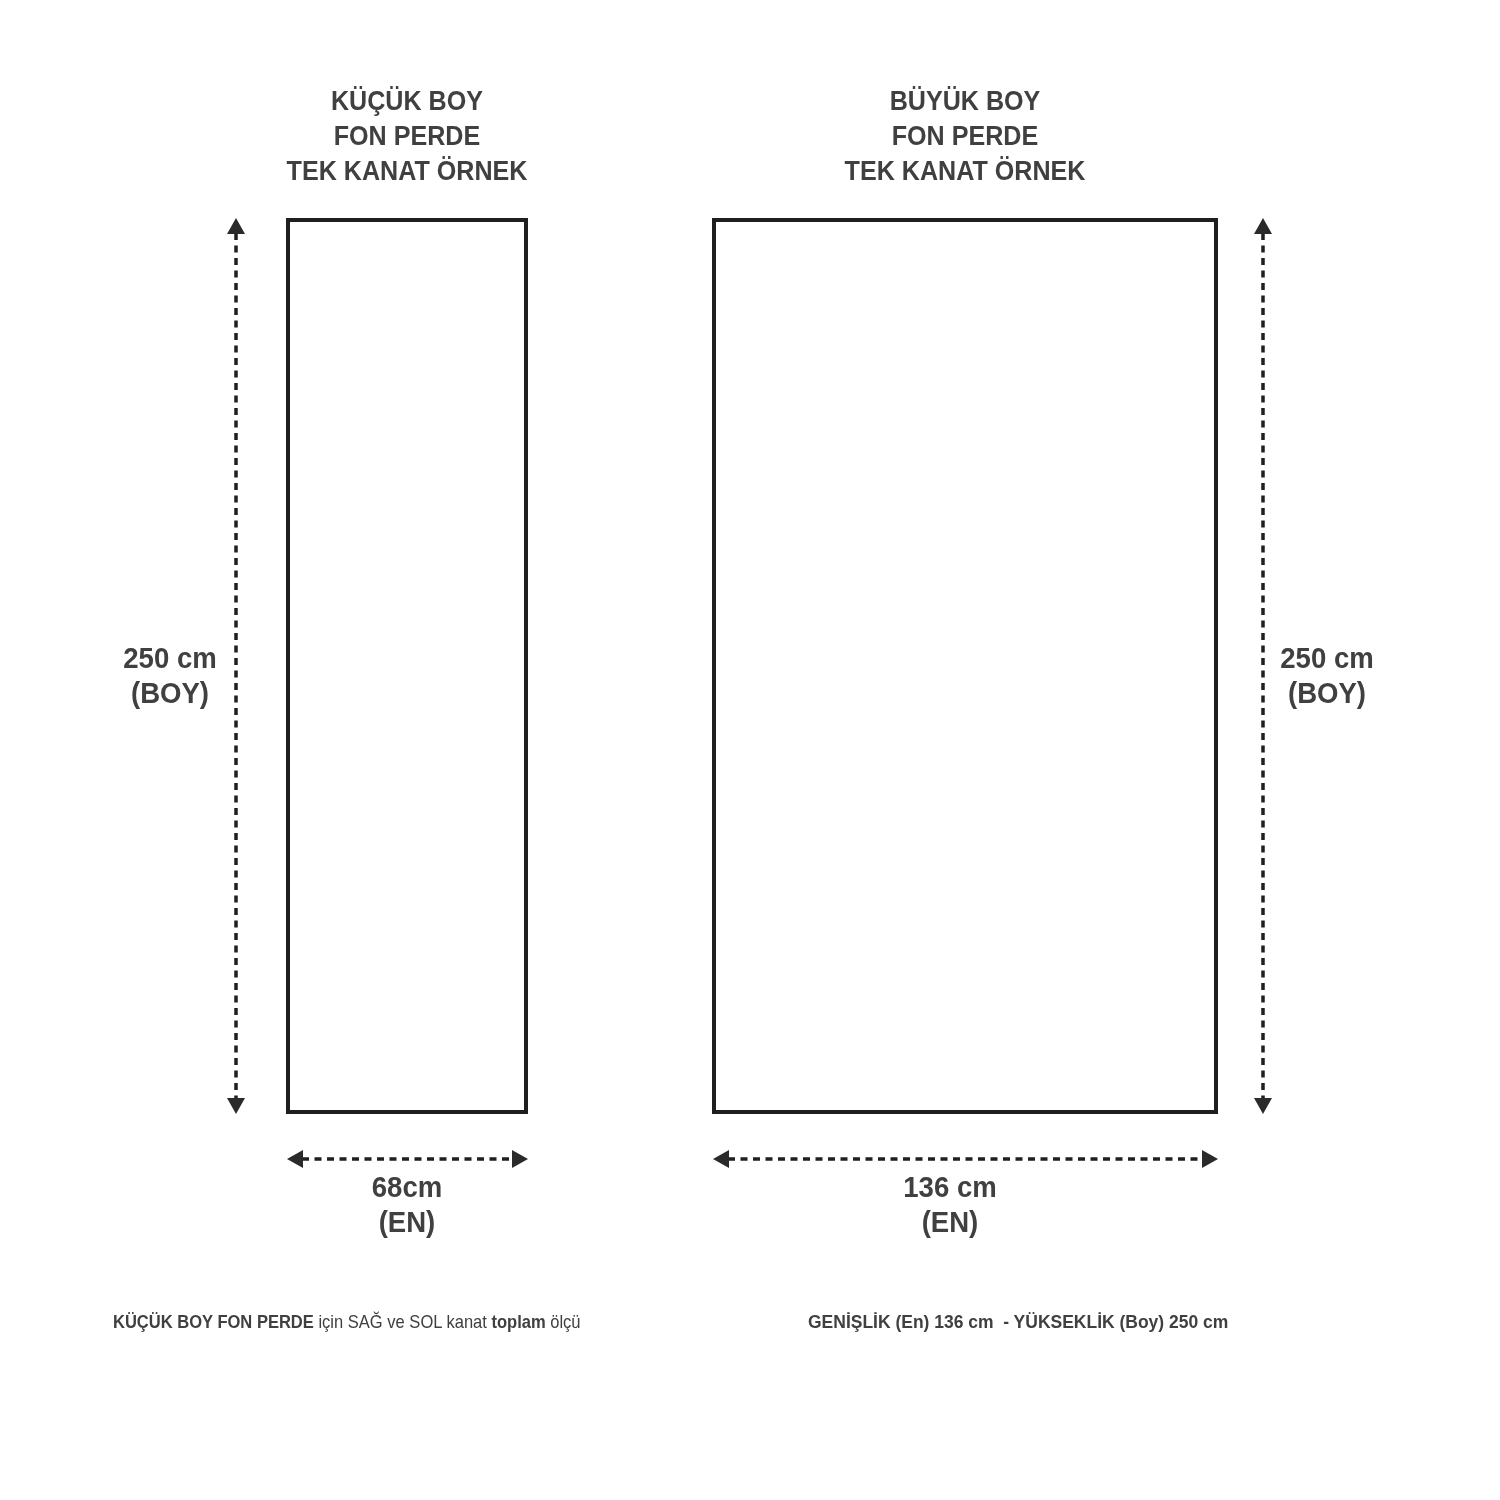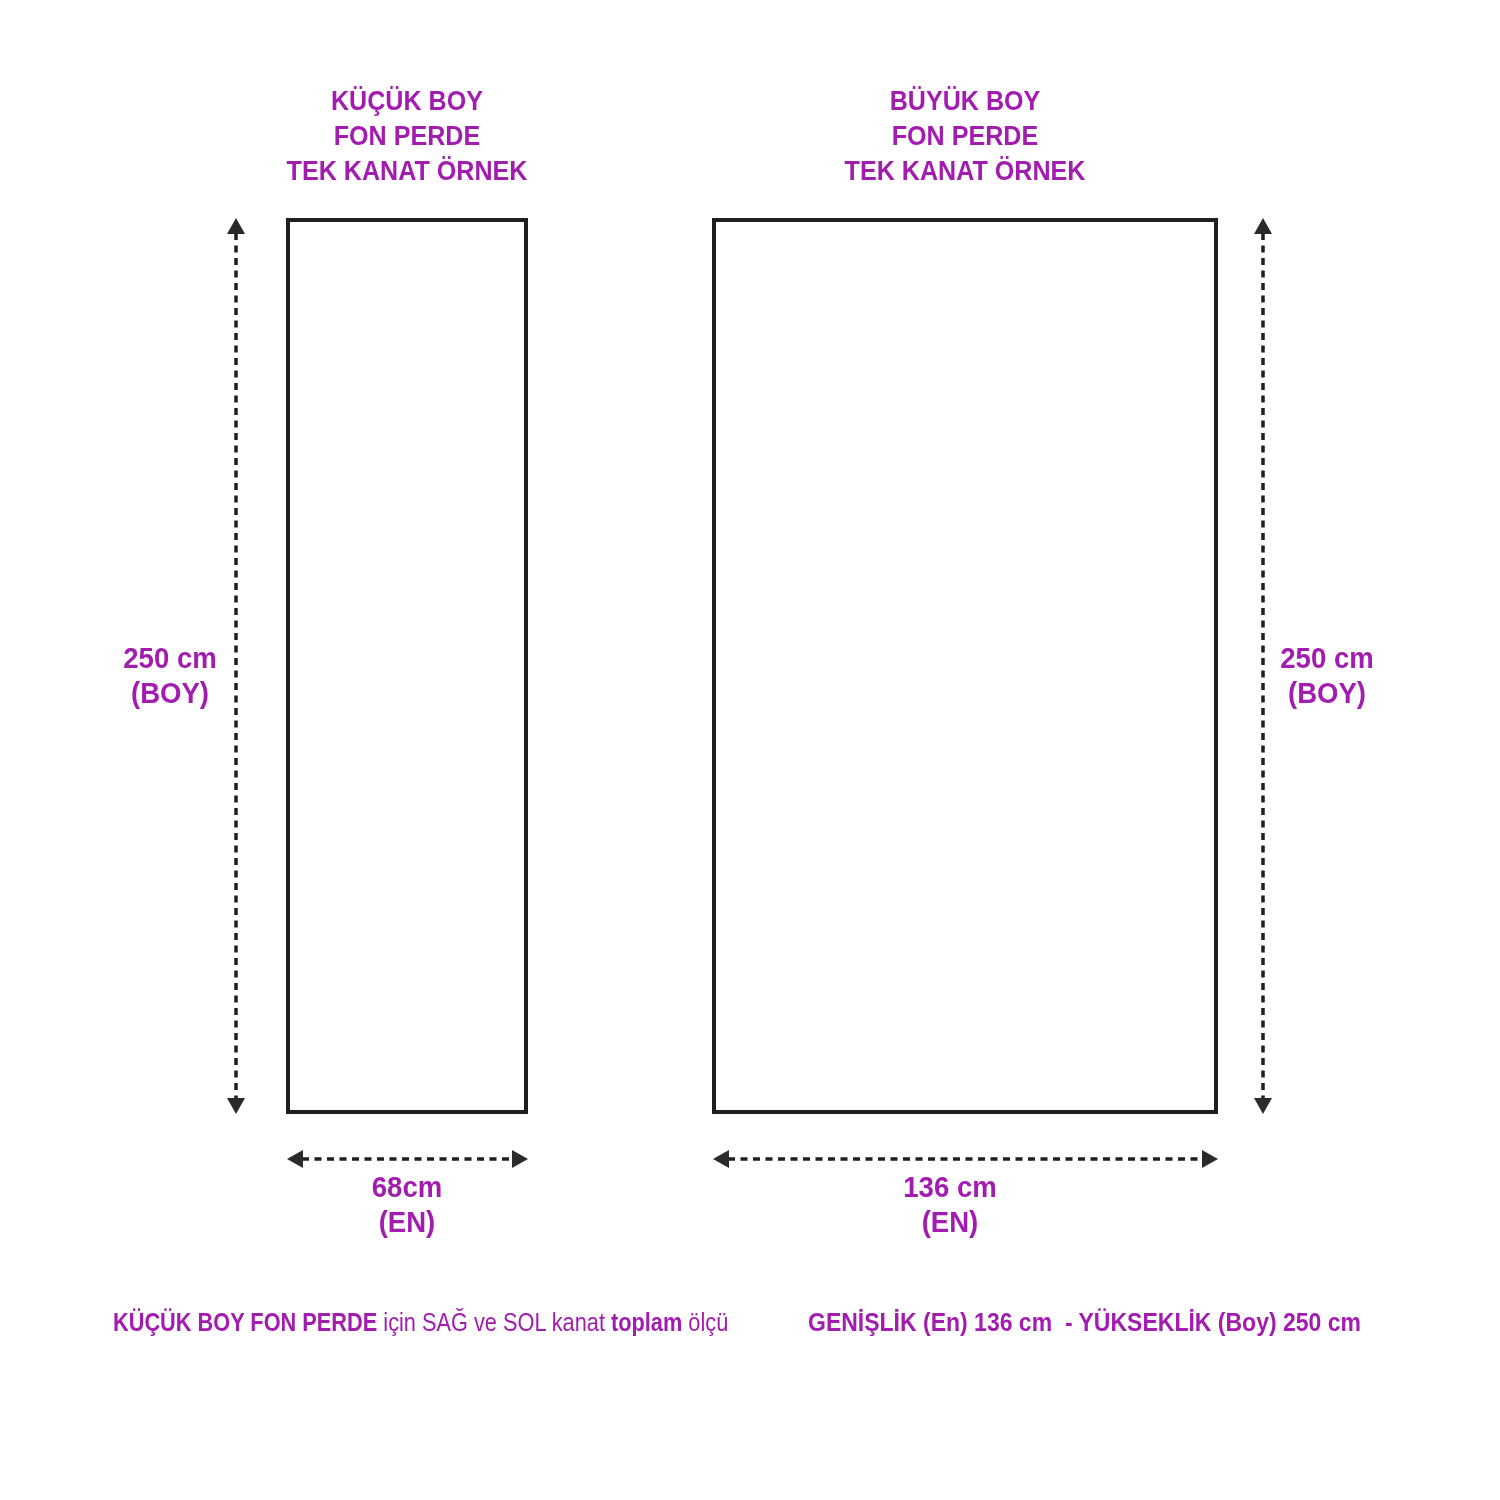--- a/index.html
+++ b/index.html
@@ -1,18 +1,18 @@
 <!DOCTYPE html>
 <html><head>
 <meta charset="utf-8">
 <style>
   html,body{margin:0;padding:0;background:#ffffff;}
   .canvas{
     position:relative;width:1500px;height:1500px;background:#ffffff;overflow:hidden;
-    font-family:"Liberation Sans", sans-serif;color:#a21caf;
+    font-family:"Liberation Sans", sans-serif;color:#404040;
   }
   
   .title{
     position:absolute;top:84px;width:300px;text-align:center;
     font-size:27px;font-weight:bold;line-height:35px;letter-spacing:0px;
     transform:scaleX(.93);
   }
   .title-left{left:257px;}
   .title-right{left:815px;}
   
@@ -31,21 +31,21 @@
   
   .dim-label{
     position:absolute;text-align:center;font-weight:bold;
     font-size:29px;line-height:35px;transform:scaleX(.95);
   }
   .height-label-left{left:85px;top:641px;width:170px;}
   .height-label-right{left:1242px;top:641px;width:170px;}
   .width-label-small{left:307px;top:1170px;width:200px;}
   .width-label-large{left:845px;top:1170px;width:210px;}
   
-  .footer-row{position:absolute;left:0;width:1500px;height:34px;font-size:25px;line-height:34px;}
+  .footer-row{position:absolute;left:0;width:1500px;height:34px;font-size:19px;line-height:34px;}
   .footer-row-1{top:1305px;}
   .footer-row-2{top:1362px;}
   .seg1{
     position:absolute;left:113px;white-space:pre;
     transform:scaleX(.87);transform-origin:0 50%;
   }
   .dims{
     position:absolute;left:808px;white-space:pre;font-weight:bold;
     transform:scaleX(.92);transform-origin:0 50%;
   }

